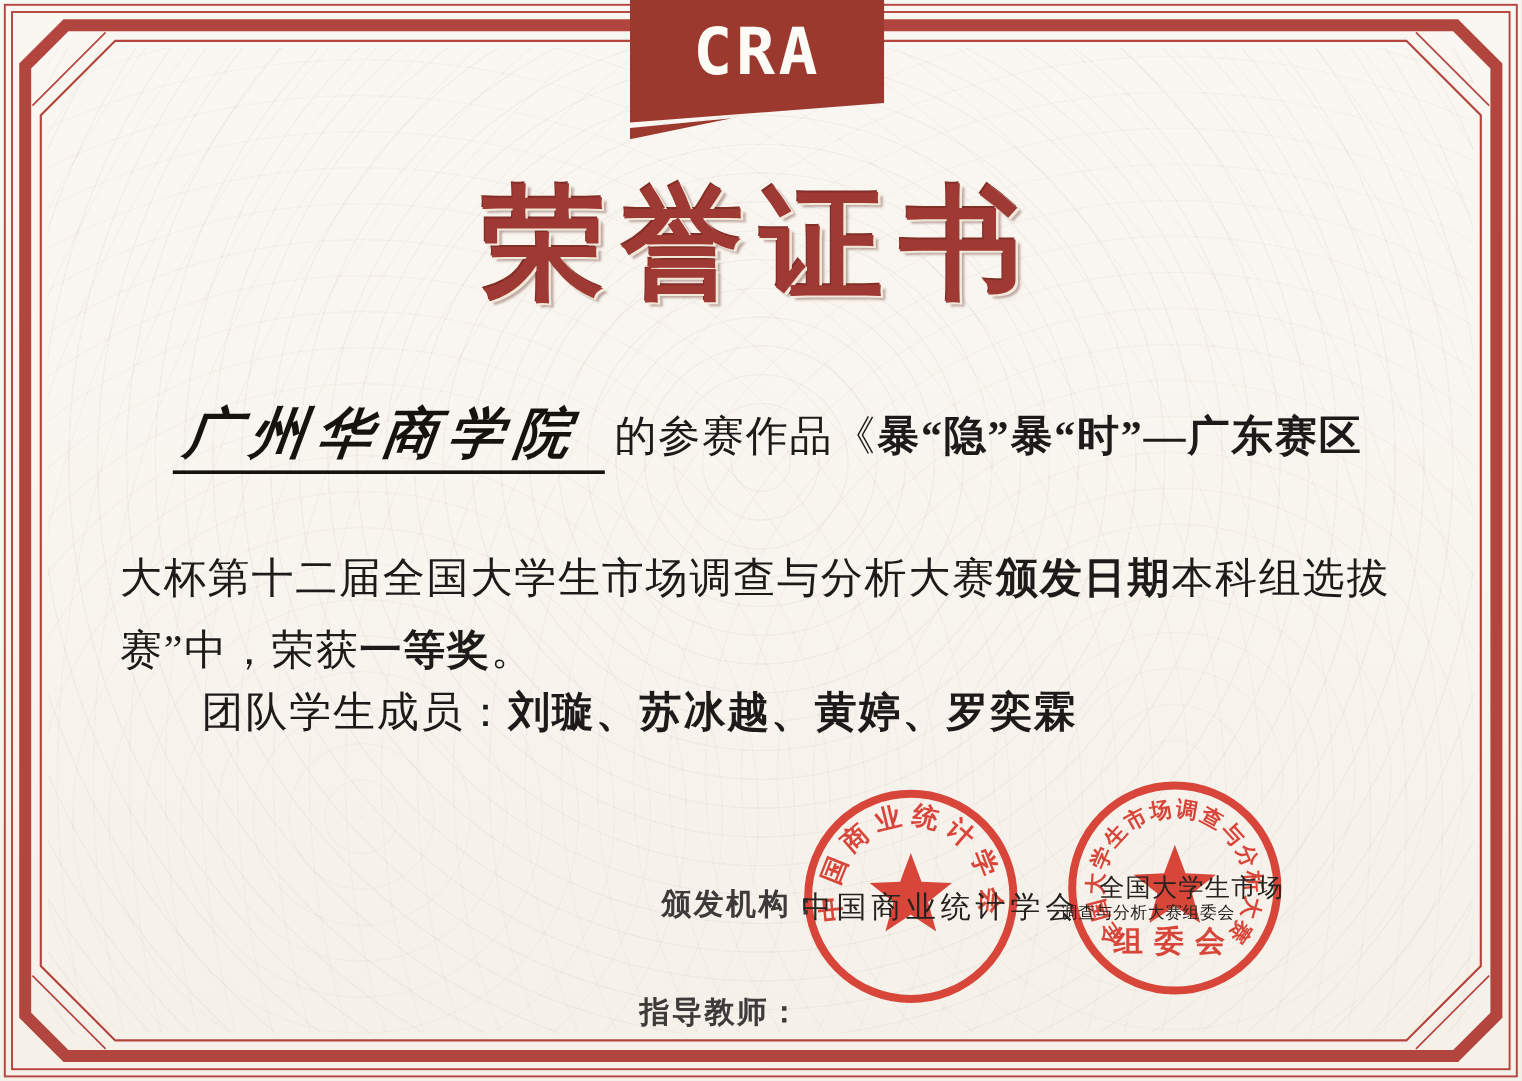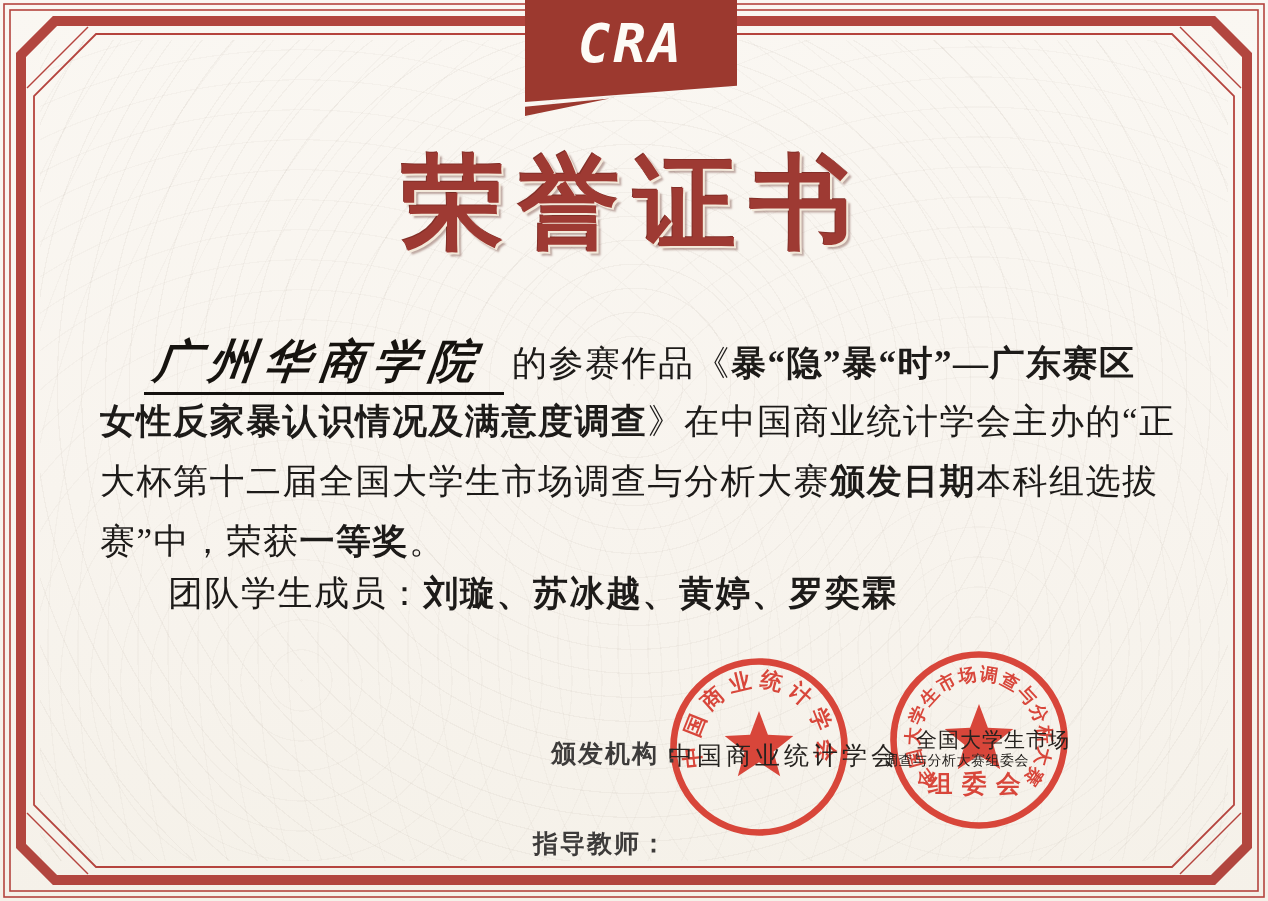--- a/index.html
+++ b/index.html
@@ -18,21 +18,21 @@
   }
   .border-svg{position:absolute;inset:0;z-index:1;}
   
   .banner{position:absolute;left:525px;top:0;width:212px;height:116px;z-index:2;}
   .banner .shape{position:absolute;inset:0;background:#9c392f;
     clip-path:polygon(0 0,100% 0,100% 74%,0 88%);}
   .banner .notch{position:absolute;inset:0;background:#9c392f;
     clip-path:polygon(0 92%,40% 85%,0 100%);}
   .banner .logo{position:absolute;left:0;right:0;top:12px;text-align:center;
     font-family:"DejaVu Sans Mono",monospace;font-weight:bold;font-size:54px;
-    color:#fdfbf6;letter-spacing:3px;font-style:italic;}
+    color:#fdfbf6;letter-spacing:3px;}
   
   .title{position:absolute;left:0;right:0;top:136px;z-index:2;text-align:center;
     font-family:Liberation Sans, sans-serif;font-weight:900;font-size:102px;
     letter-spacing:14px;color:#9e3a33;
     text-shadow:2px 2px 0 #f3e9da, 4px 4px 2px rgba(94,43,35,.38), -1px -1px 0 #832f28;}
   
   .line{position:absolute;left:100px;z-index:4;white-space:nowrap;
     font-size:35px;letter-spacing:1.5px;color:#1d1b19;line-height:48px;}
   .l1{top:338px}.l2{top:398px}.l3{top:458px}.l4{top:518px}
   .l5{top:570px;padding-left:68px}.l6{top:626px;padding-left:68px}
@@ -83,23 +83,20 @@
     <div class="shape"></div>
     <div class="notch"></div>
     <div class="logo">CRA</div>
   </div>
 
   <div class="title">荣誉证书</div>
 
   <div class="line l1">
     <span class="school-wrap"><span class="school">广州华商学院</span></span><span>的参赛作品《</span><span class="b">暴“隐”暴“时”—广东赛区</span>
   </div>
-  <div class="line l2">
-    <span class="b">女性反家暴认识情况及满意度调查</span><span>》在中国商业统计学会主办的“正</span>
-  </div>
   <div class="line l3">
     <span>大杯第十二届全国大学生市场调查与分析大赛</span><span class="b">颁发日期</span><span>本科组选拔</span>
   </div>
   <div class="line l4">
     <span>赛”中，荣获</span><span class="b">一等奖</span><span>。</span>
   </div>
   <div class="line l5">
     <span>团队学生成员：</span><span class="b">刘璇、苏冰越、黄婷、罗奕霖</span>
   </div>
 

